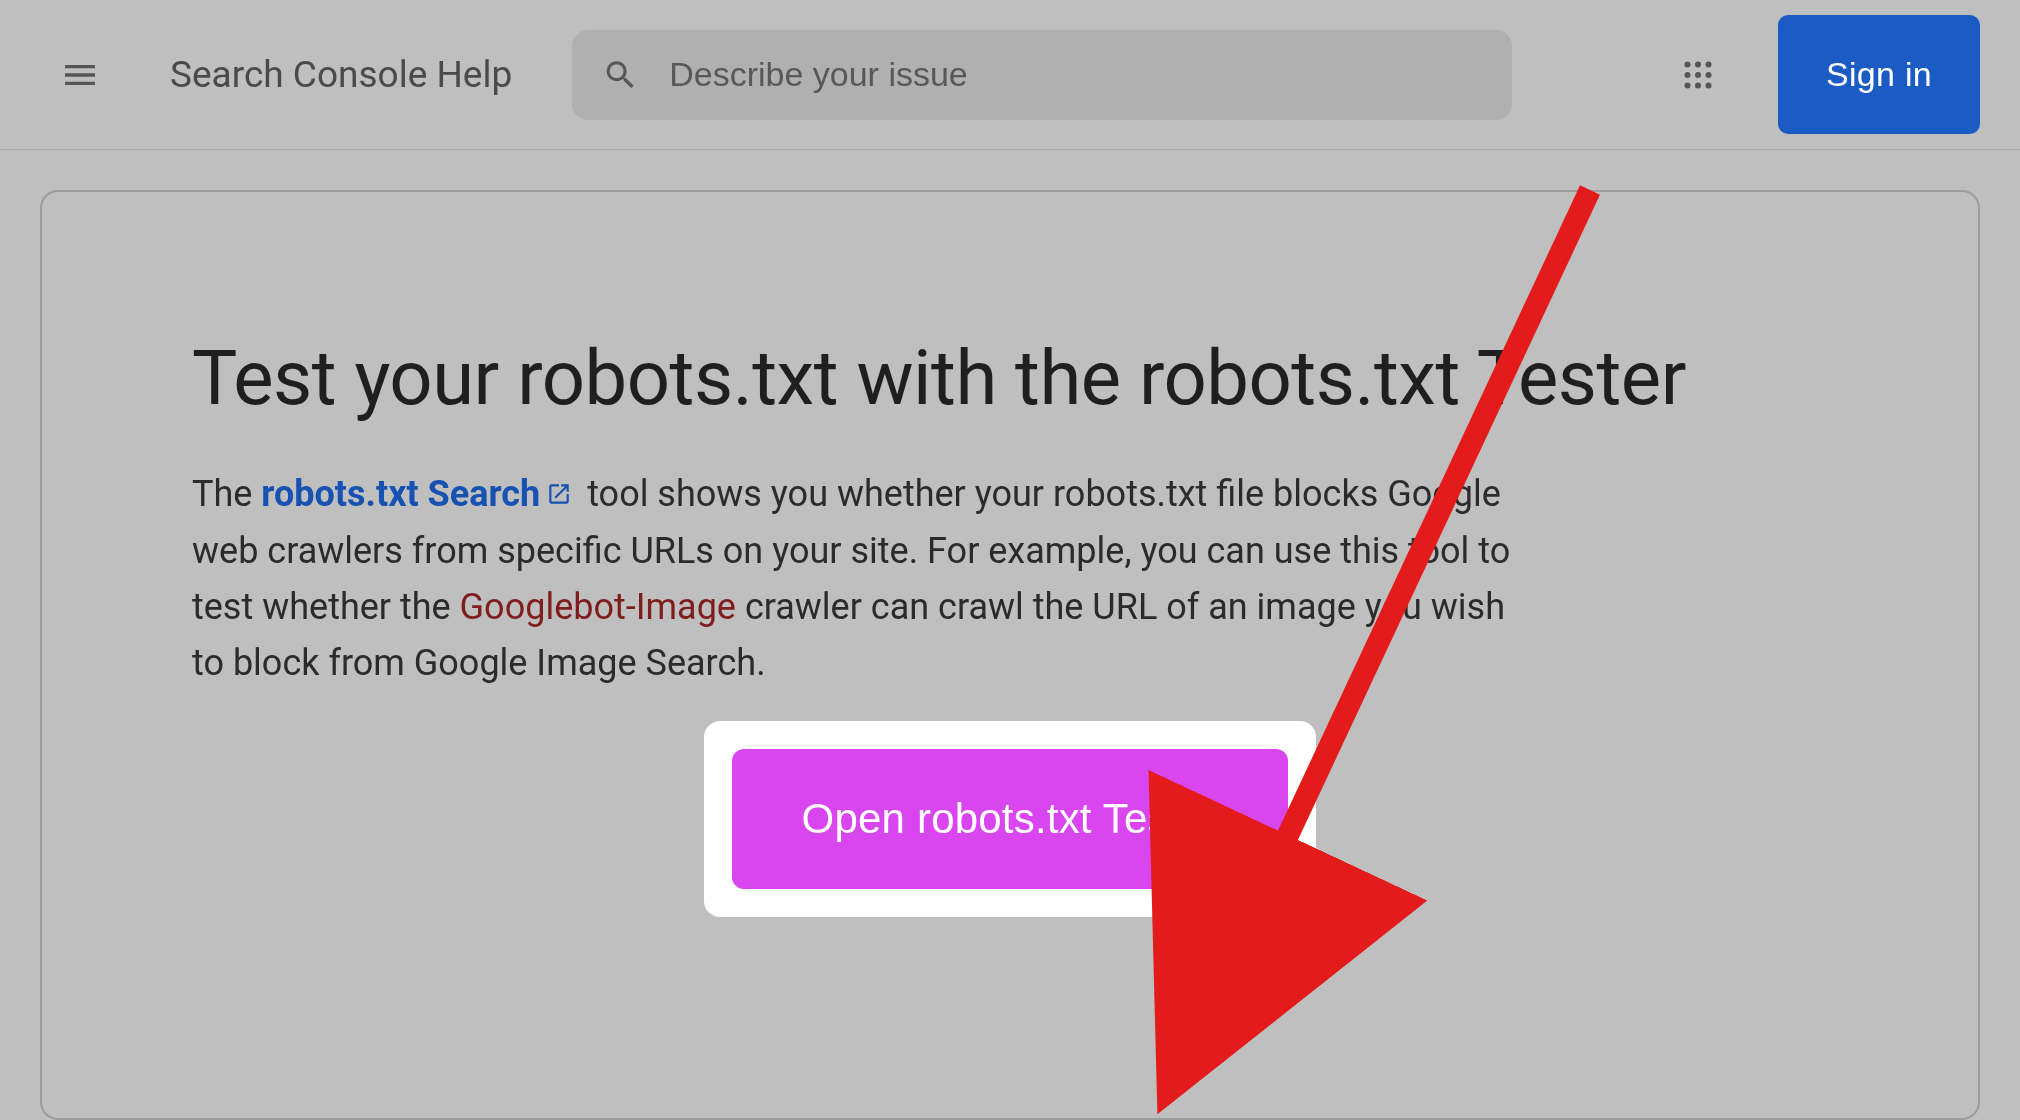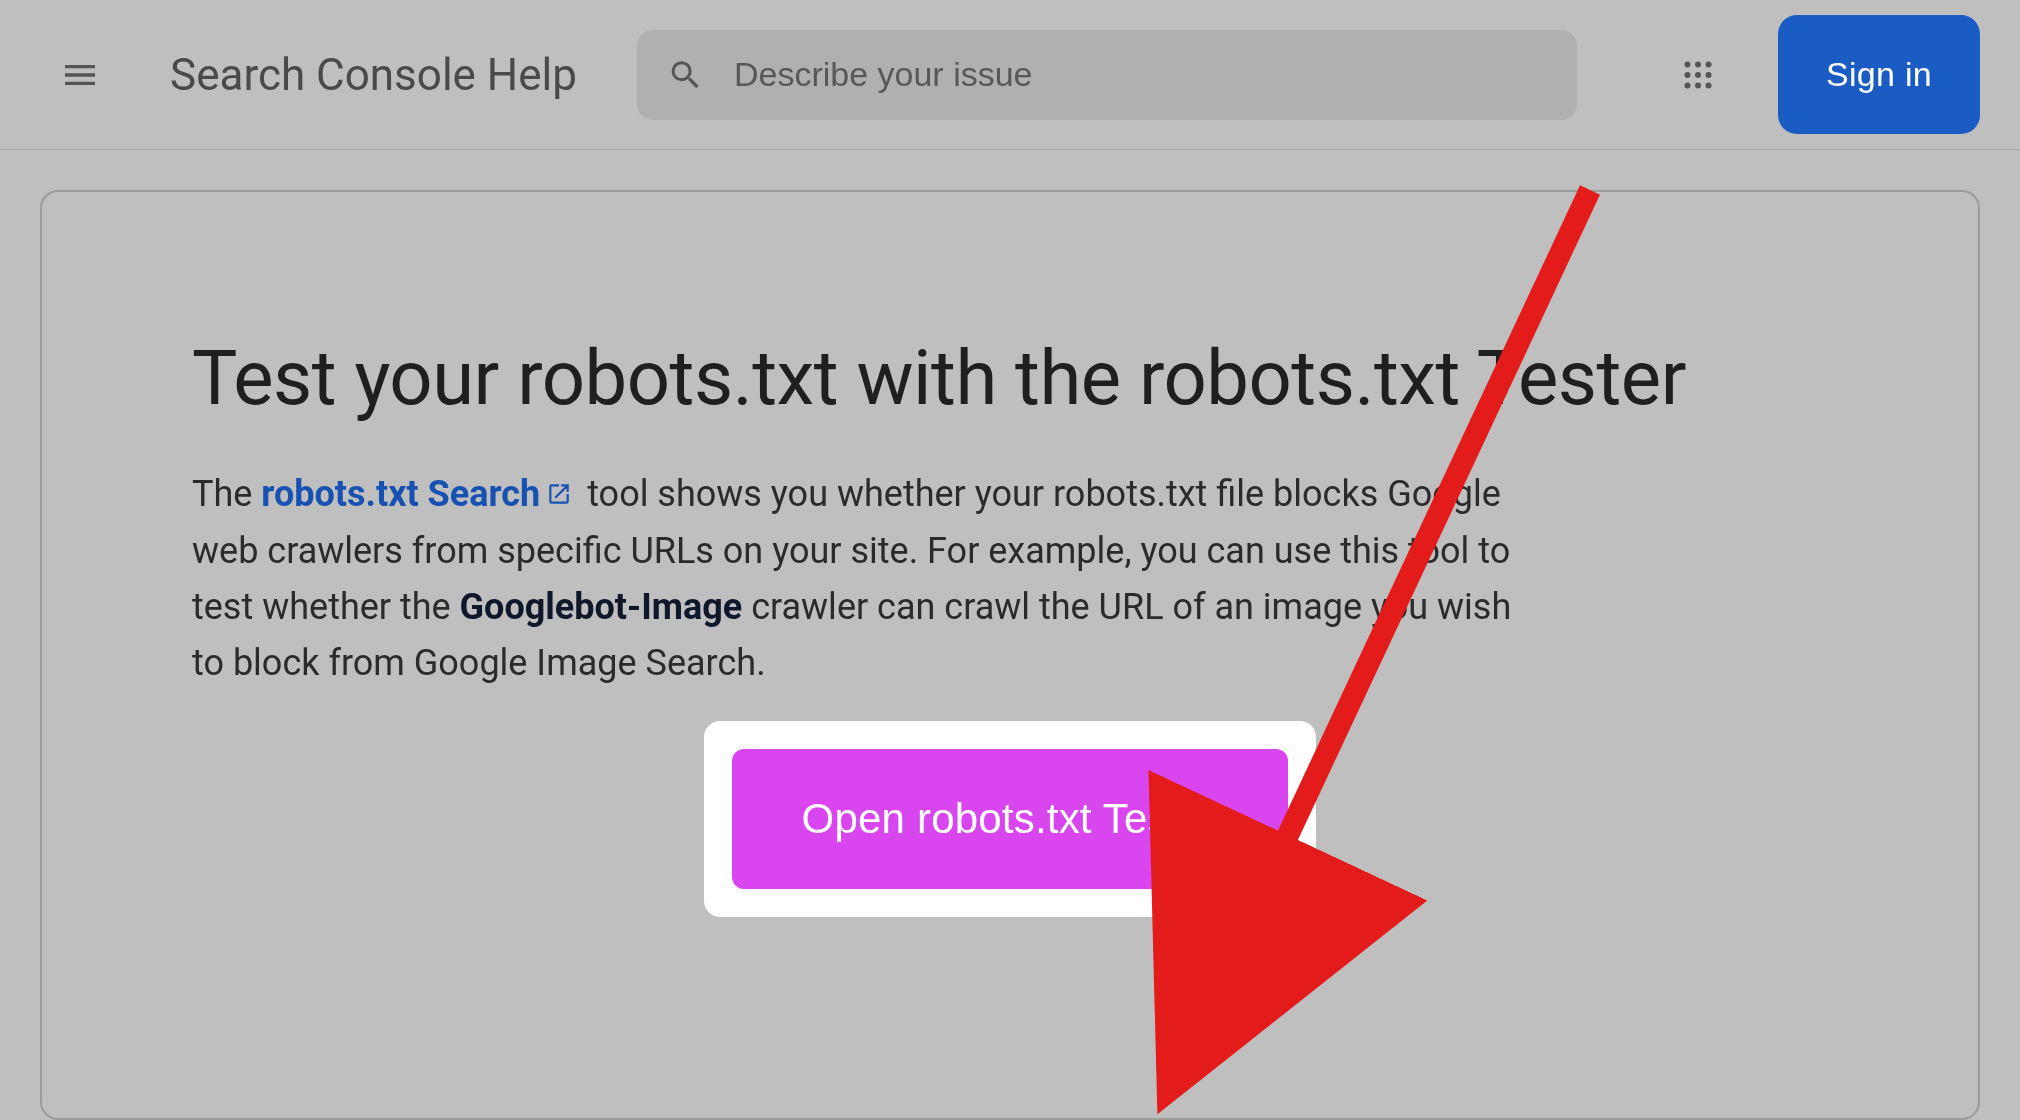--- a/index.html
+++ b/index.html
@@ -29,21 +29,21 @@
     width: 60px;
     height: 60px;
     display: flex;
     align-items: center;
     justify-content: center;
     cursor: pointer;
     border-radius: 50%;
   }
   .menu-btn svg { width: 40px; height: 40px; }
   .title {
-    font-size: 44px;
+    font-size: 37px;
     color: #4a4a4a;
     font-weight: 400;
     margin-left: 60px;
     white-space: nowrap;
   }
   .search-wrap {
     flex: 1;
     display: flex;
     justify-content: flex-start;
     margin-left: 60px;
@@ -82,21 +82,21 @@
     cursor: pointer;
     border-radius: 50%;
   }
   .signin-btn {
     background: #1a5bc4;
     color: #fff;
     font-size: 34px;
     font-weight: 500;
     padding: 40px 48px;
     border: none;
-    border-radius: 19px;
+    border-radius: 10px;
     cursor: pointer;
     letter-spacing: 0.3px;
   }
   
   .card {
     position: absolute;
     left: 40px;
     right: 40px;
     top: 190px;
     bottom: 0;
@@ -113,21 +113,21 @@
     letter-spacing: -0.5px;
   }
   .article-body {
     font-size: 36px;
     line-height: 1.55;
     color: #2b2b2b;
     margin-top: 42px;
     font-weight: 400;
     width: 1320px;
   }
-  .article-body strong { font-weight: 700; color:#0f172a; }
+  .article-body strong { font-weight: 400; color:#7f1d1d; }
   .link {
     color: #1752b3;
     font-weight: 700;
     text-decoration: none;
   }
   .ext-icon {
     display: inline-block;
     vertical-align: middle;
     margin-left: 6px;
     margin-right: 6px;

